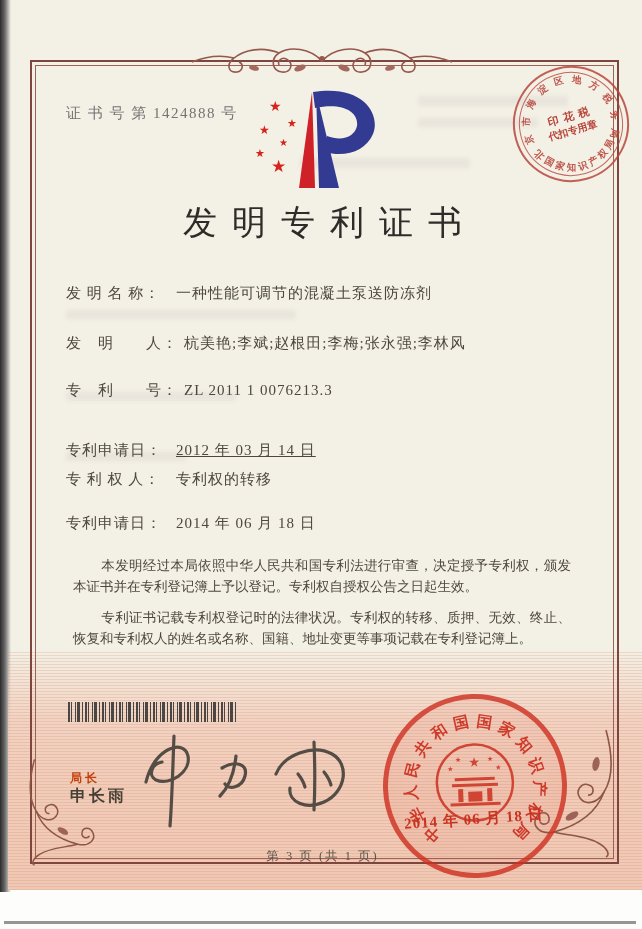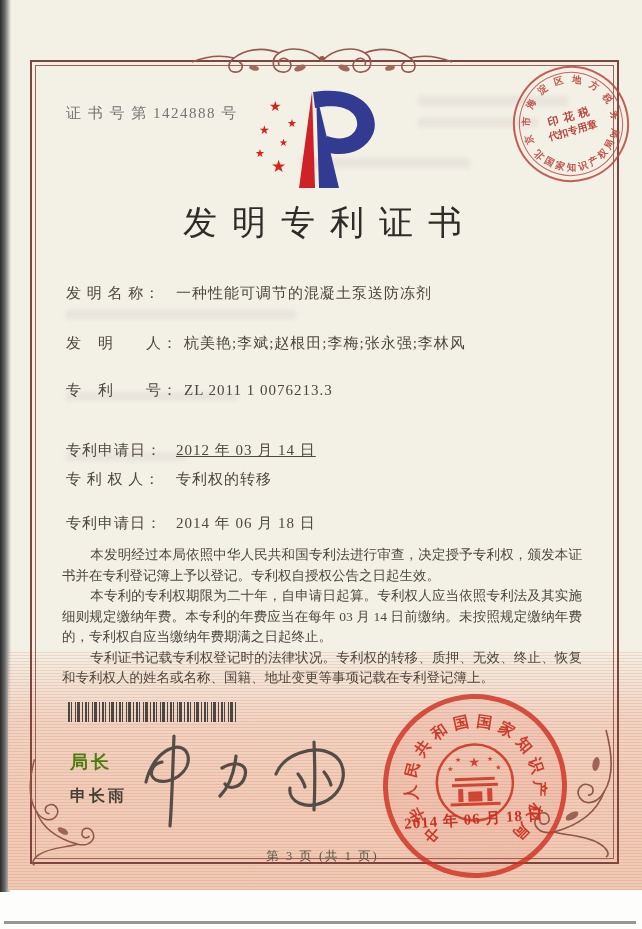--- a/index.html
+++ b/index.html
@@ -22,29 +22,29 @@
   .cert-no{position:absolute;left:66px;top:104px;font-size:15px;letter-spacing:1.5px;color:#737373;}
   .logo{position:absolute;left:255px;top:88px;width:132px;height:106px;}
   .logo .star{position:absolute;color:#d6231b;line-height:1;}
   .doc-title{position:absolute;left:30px;top:200px;width:585px;text-align:center;
              font-size:34px;font-weight:500;color:#2e2c29;letter-spacing:15px;padding-left:15px;box-sizing:border-box;}
   .row{position:absolute;left:66px;width:530px;font-size:15px;color:#4e473d;letter-spacing:1px;white-space:nowrap;}
   .row .lbl{display:inline-block;min-width:104px;}
   .row .val{margin-left:6px;}
   .paras{position:absolute;left:62px;top:545px;width:520px;font-size:13.5px;line-height:20.5px;
          color:#4e473d;text-align:justify;}
-  .paras p{margin:0;text-indent:2.1em;}
+  .paras p{margin:11px;text-indent:2.1em;}
   .barcode{position:absolute;left:68px;top:702px;width:170px;height:20px;opacity:.85;
     background-image:repeating-linear-gradient(90deg,
       #2e2e2e 0 2px, transparent 2px 3px,
       #2e2e2e 3px 4px, transparent 4px 7px,
       #2e2e2e 7px 8px, transparent 8px 9px,
       #2e2e2e 9px 12px, transparent 12px 14px,
       #2e2e2e 14px 15px, transparent 15px 17px);}
-  .signer-title{position:absolute;left:70px;top:750px;font-size:18px;font-weight:bold;color:#4d7c0f;letter-spacing:3px;}
+  .signer-title{position:absolute;left:70px;top:770px;font-size:12px;font-weight:bold;color:#c2410c;letter-spacing:3px;}
   .signer-name{position:absolute;left:70px;top:786px;font-size:16px;font-weight:bold;color:#453f35;letter-spacing:3px;}
   .signature{position:absolute;left:118px;top:730px;width:250px;height:100px;}
   .footer{position:absolute;left:30px;top:848px;width:585px;text-align:center;
           font-size:12.5px;color:#5a5348;letter-spacing:2px;}
 
   .seal{position:absolute;left:383px;top:694px;width:174px;height:174px;border-radius:50%;
         border:5px solid rgba(205,48,32,.8);z-index:6;
         background:radial-gradient(circle, rgba(220,80,60,.07) 55%, rgba(220,80,60,.12) 100%);
         transform:rotate(-2deg);}
   .seal .ring{position:absolute;inset:0;color:#cc3020;font-weight:bold;opacity:.92;}
@@ -146,21 +146,20 @@
     </div>
     <div class="row" style="top:470px;">
       <span class="lbl">专 利 权 人：</span><span class="val">专利权的转移</span>
     </div>
     <div class="row" style="top:514px;">
       <span class="lbl">专利申请日：</span><span class="val">2014 年 06 月 18 日</span>
     </div>
 
     <div class="paras">
       <p>本发明经过本局依照中华人民共和国专利法进行审查，决定授予专利权，颁发本证书并在专利登记簿上予以登记。专利权自授权公告之日起生效。</p>
-      <p>本专利的专利权期限为二十年，自申请日起算。专利权人应当依照专利法及其实施细则规定缴纳年费。本专利的年费应当在每年 03 月 14 日前缴纳。未按照规定缴纳年费的，专利权自应当缴纳年费期满之日起终止。</p>
       <p>专利证书记载专利权登记时的法律状况。专利权的转移、质押、无效、终止、恢复和专利权人的姓名或名称、国籍、地址变更等事项记载在专利登记簿上。</p>
     </div>
 
     <div class="barcode"></div>
 
     <div class="signer-title">局长</div>
     <div class="signer-name">申长雨</div>
 
     <svg class="signature" viewBox="0 0 250 100">
       <g stroke="#44403a" stroke-width="3.2" fill="none" stroke-linecap="round" opacity=".9">

